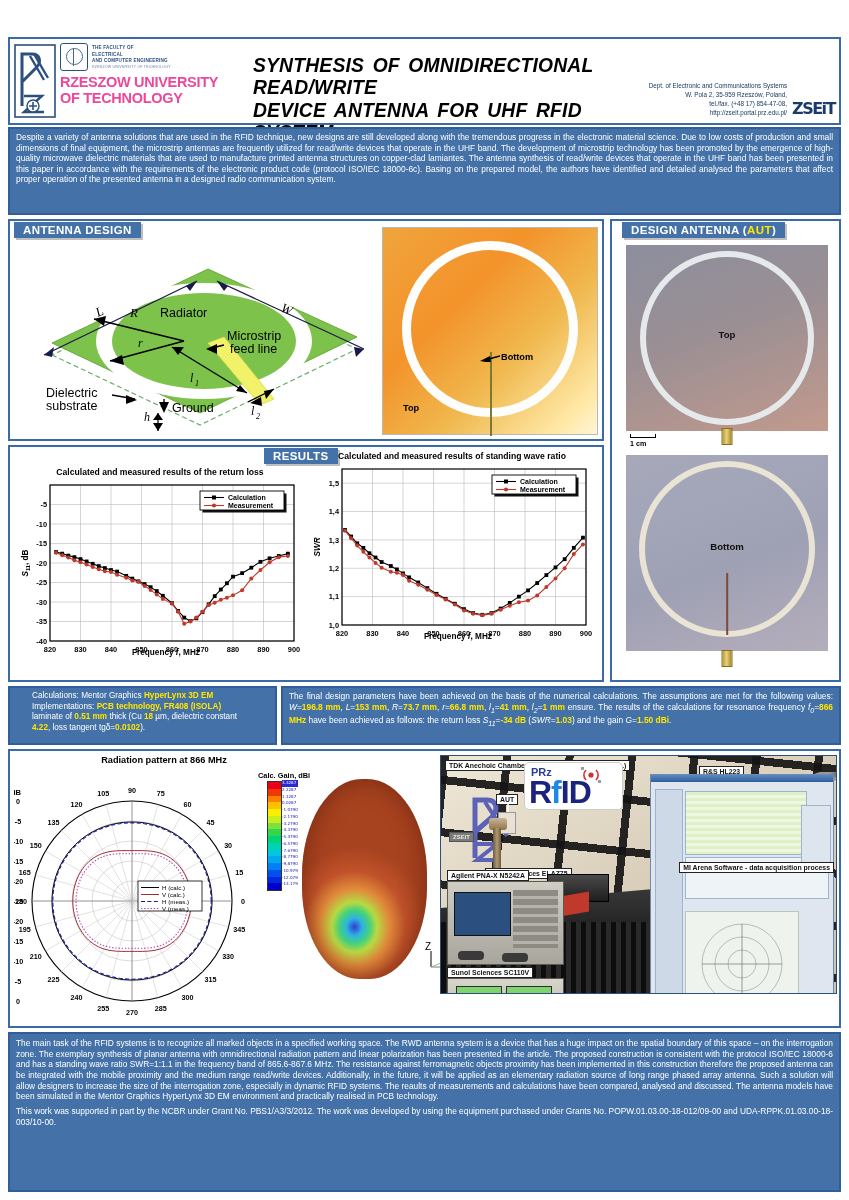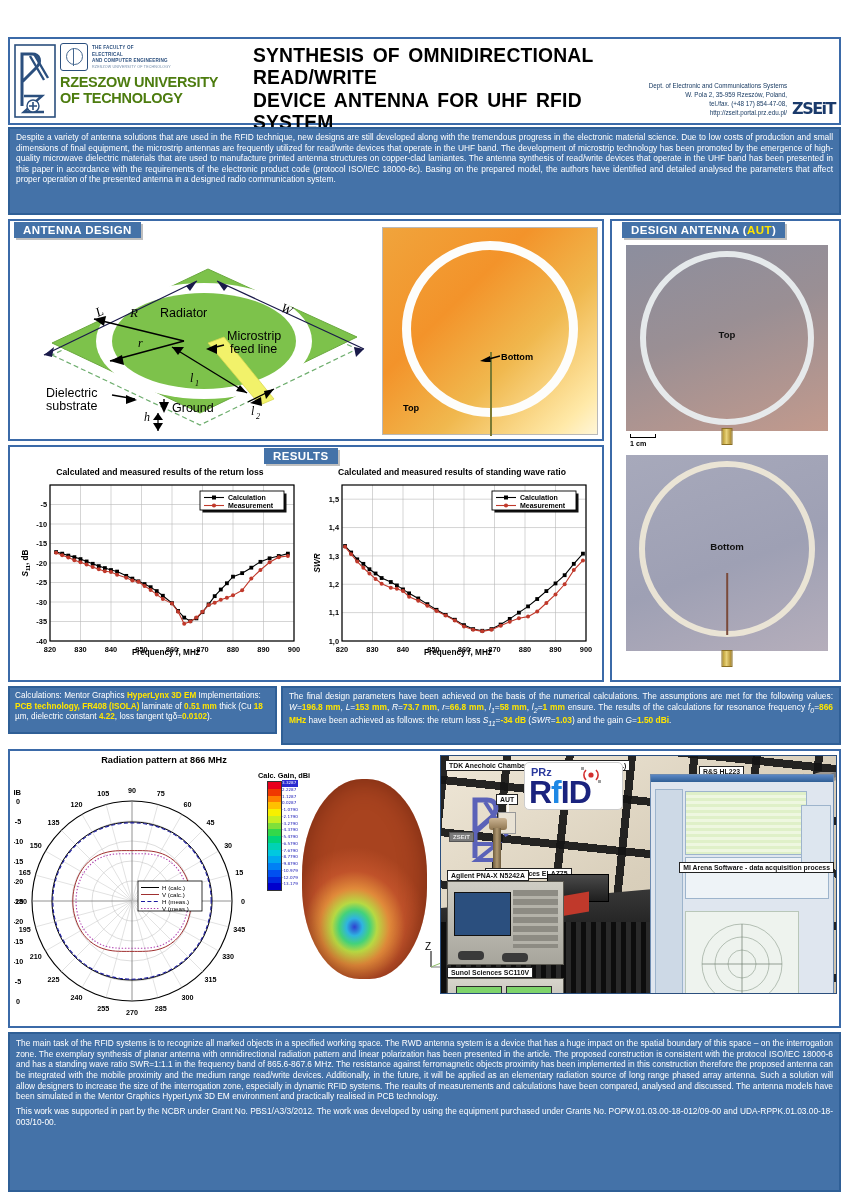--- a/index.html
+++ b/index.html
@@ -23,22 +23,22 @@
     border:2px solid #3b6aa8;box-sizing:border-box;display:flex;align-items:stretch;}
   .prz-mark{width:50px;display:flex;align-items:center;justify-content:center;flex:0 0 auto;}
   .prz-mark svg{display:block;}
   .fac-uni{width:185px;flex:0 0 auto;padding-top:4px;box-sizing:border-box;}
   .fac-row{display:flex;align-items:flex-start;gap:4px;}
   .fac-emblem{width:26px;height:26px;border:1px solid #2b4f7e;border-radius:3px;flex:0 0 auto;position:relative;background:#fff;}
   .fac-emblem:before{content:"";position:absolute;left:5px;top:4px;width:15px;height:15px;border:1px solid #46688f;border-radius:50%;}
   .fac-emblem:after{content:"";position:absolute;left:12px;top:4px;width:1px;height:18px;background:#46688f;}
   .fac-text{font-size:4.6px;line-height:1.42;color:#2b4f7e;font-weight:bold;letter-spacing:.2px;padding-top:2px;}
   .fac-text .small{font-weight:normal;font-size:3.6px;color:#6b86a6;}
-  .uni-name{font-size:14.5px;font-weight:bold;color:#4d7c0f;line-height:1.12;margin-top:3px;letter-spacing:-0.3px;}
-  .title-main{flex:1;padding:6px 4px 0 8px;box-sizing:border-box;}
+  .uni-name{font-size:14.5px;font-weight:bold;color:#ec4899;line-height:1.12;margin-top:3px;letter-spacing:-0.3px;}
+  .title-main{flex:1;padding:16px 4px 0 8px;box-sizing:border-box;font-style:italic;}
   .title-main h1{margin:0;font-size:19.3px;line-height:1.16;font-weight:bold;color:#000;
     letter-spacing:.2px;word-spacing:3px;}
   .authors{margin-top:3px;font-size:8.1px;font-weight:bold;color:#000;line-height:1.25;}
   .emails{margin-top:1px;font-size:6.6px;font-weight:bold;color:#b4461a;line-height:1.3;}
   .emails .sup{font-size:5px;vertical-align:super;}
   .emails .ico{display:inline-block;width:7px;height:7px;border-radius:50%;background:#1f7a1f;vertical-align:-1px;margin:0 1px;}
   .affil{width:200px;flex:0 0 auto;display:flex;align-items:flex-end;justify-content:flex-end;padding:0 4px 5px 0;box-sizing:border-box;}
   .affil-txt{font-size:6.3px;color:#12355e;text-align:right;line-height:1.42;}
   .zseit{margin-left:5px;font-size:16px;font-weight:bold;color:#1a3a6b;letter-spacing:-1.5px;
     font-family:"DejaVu Sans",sans-serif;align-self:flex-end;}
@@ -82,22 +82,22 @@
     border:6px solid rgba(236,230,214,.96);box-sizing:border-box;}
   .photo-lbl{position:absolute;left:50%;transform:translateX(-50%);font-size:9.6px;font-weight:bold;color:#111;}
   .sma{position:absolute;left:50%;transform:translateX(-50%);width:9px;height:15px;
     background:linear-gradient(90deg,#b8982f,#e8d27a 45%,#a9862a);border:1px solid #8a6f22;}
   .scalebar{position:absolute;left:18px;top:213px;font-size:7.2px;font-weight:bold;color:#000;}
   .scalebar i{display:block;width:24px;height:3px;border:1px solid #000;border-top:none;margin-bottom:1px;}
   .feed-wire{position:absolute;left:50%;transform:translateX(-50%);width:1.6px;background:#7a4a3a;}
   .chartwrap{position:absolute;}
 
   
-  .calcbox{position:absolute;left:8px;top:686px;width:269px;height:48px;background:#4472a8;
-    border:2px solid #2f5f96;box-sizing:border-box;padding:3px 5px;color:#fff;font-size:8.2px;line-height:1.28;}
+  .calcbox{position:absolute;left:8px;top:686px;width:269px;height:59px;background:#4472a8;
+    border:2px solid #2f5f96;box-sizing:border-box;padding:3px 22px;color:#fff;font-size:8.2px;line-height:1.28;}
   .parambox{position:absolute;left:281px;top:686px;width:560px;height:59px;background:#4472a8;
     border:2px solid #2f5f96;box-sizing:border-box;padding:3px 6px;color:#fff;font-size:8.4px;
     line-height:1.29;text-align:justify;}
   .hl{color:#ffe500;font-weight:bold;}
   .it{font-style:italic;}
 
   
   #bottom-figs{position:absolute;left:8px;top:749px;width:833px;height:279px;border:2px solid #3b6aa8;
     background:#fff;box-sizing:border-box;padding-left:20px;}
   .polar-title{position:absolute;left:34px;top:4px;width:240px;text-align:center;font-size:9.2px;font-weight:bold;color:#000;}
@@ -436,21 +436,21 @@
           <rect x="184.5" y="30.5" width="84" height="19" fill="#111"></rect>
           <rect x="182" y="28" width="84" height="19" fill="#fff" stroke="#000" stroke-width="0.9"></rect>
           <line x1="186" y1="34.5" x2="206" y2="34.5" stroke="#000000" stroke-width="1.1"></line>
           <rect x="194" y="32.5" width="4" height="4" fill="#000000"></rect>
           <text x="210" y="37" font-family="Liberation Sans,sans-serif" font-size="7" fill="#000" font-weight="bold">Calculation</text>
           <line x1="186" y1="42.5" x2="206" y2="42.5" stroke="#c0392b" stroke-width="1.1"></line>
           <circle cx="196" cy="42.5" r="2.1" fill="#c0392b"></circle>
           <text x="210" y="45" font-family="Liberation Sans,sans-serif" font-size="7" fill="#000" font-weight="bold">Measurement</text>
         </svg>
     </div>
-    <div class="chartwrap" style="left:300px;top:16px;width:284px;height:212px;text-align:center;">
+    <div class="chartwrap" style="left:300px;top:0;width:284px;height:212px;text-align:center;">
       <svg id="svg-swr" width="284" height="212" viewBox="0 0 284 212">
           <text x="142" y="12" font-family="Liberation Sans,sans-serif" font-size="8.6" fill="#000" font-weight="bold" text-anchor="middle">Calculated and measured results of standing wave ratio</text>
           <line x1="32" y1="22" x2="32" y2="178" stroke="#b8b8b8" stroke-width="0.6"></line>
           <line x1="62.5" y1="22" x2="62.5" y2="178" stroke="#b8b8b8" stroke-width="0.6"></line>
           <line x1="93" y1="22" x2="93" y2="178" stroke="#b8b8b8" stroke-width="0.6"></line>
           <line x1="123.5" y1="22" x2="123.5" y2="178" stroke="#b8b8b8" stroke-width="0.6"></line>
           <line x1="154" y1="22" x2="154" y2="178" stroke="#b8b8b8" stroke-width="0.6"></line>
           <line x1="184.5" y1="22" x2="184.5" y2="178" stroke="#b8b8b8" stroke-width="0.6"></line>
           <line x1="215" y1="22" x2="215" y2="178" stroke="#b8b8b8" stroke-width="0.6"></line>
           <line x1="245.5" y1="22" x2="245.5" y2="178" stroke="#b8b8b8" stroke-width="0.6"></line>
@@ -560,21 +560,21 @@
     <span>constant </span><span class="hl">4.22</span><span>, loss tangent tgδ=</span><span class="hl">0.0102</span><span>).</span>
   </div>
 
   <div class="parambox">
     The final design parameters have been achieved on the basis of the numerical calculations.
     The assumptions are met for the following values:
     <span class="it">W</span>=<span class="hl">196.8 mm</span>,
     <span class="it">L</span>=<span class="hl">153 mm</span>,
     <span class="it">R</span>=<span class="hl">73.7 mm</span>,
     <span class="it">r</span>=<span class="hl">66.8 mm</span>,
-    <span class="it">l<sub>1</sub></span>=<span class="hl">58 mm</span>,
+    <span class="it">l<sub>1</sub></span>=<span class="hl">41 mm</span>,
     <span class="it">l<sub>2</sub></span>=<span class="hl">1 mm</span>
     ensure. The results of the calculations for resonance frequency
     <span class="it">f<sub>0</sub></span>=<span class="hl">866 MHz</span>
     have been achieved as follows: the return loss
     <span class="it">S<sub>11</sub></span>=<span class="hl">-34 dB</span>
     (<span class="it">SWR</span>=<span class="hl">1.03</span>)
     and the gain <span class="it">G</span>=<span class="hl">1.50 dBi</span>.
   </div>
 
   <div id="bottom-figs">

